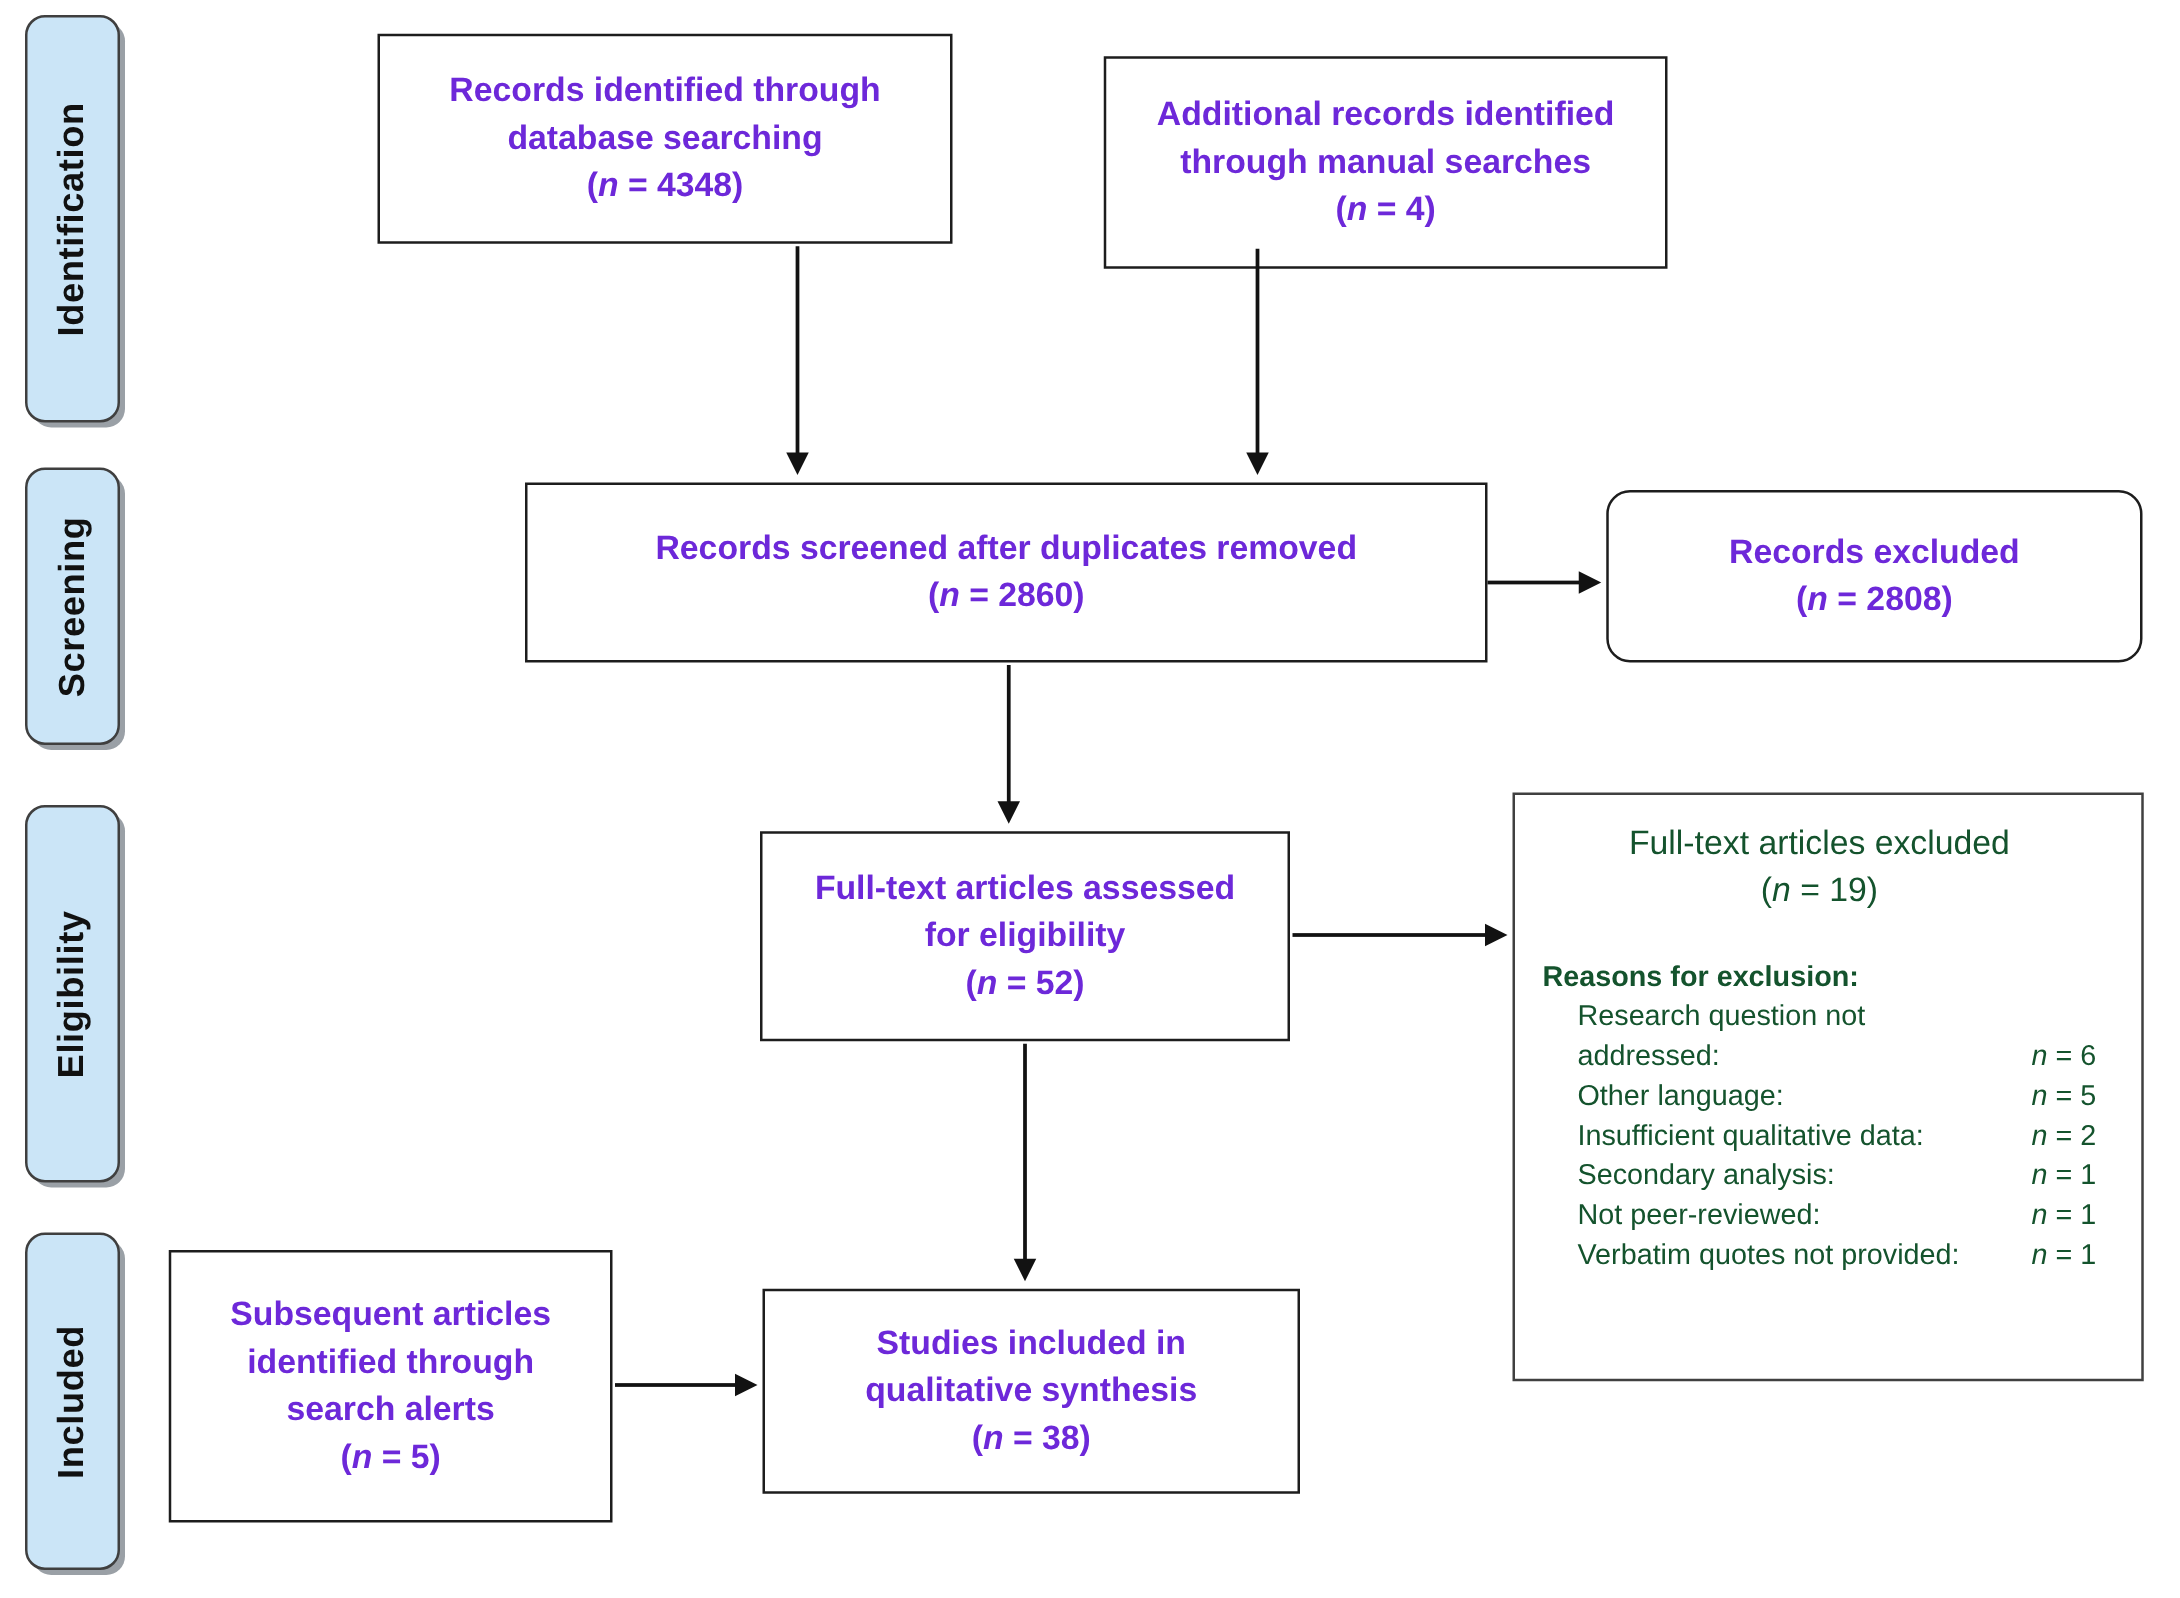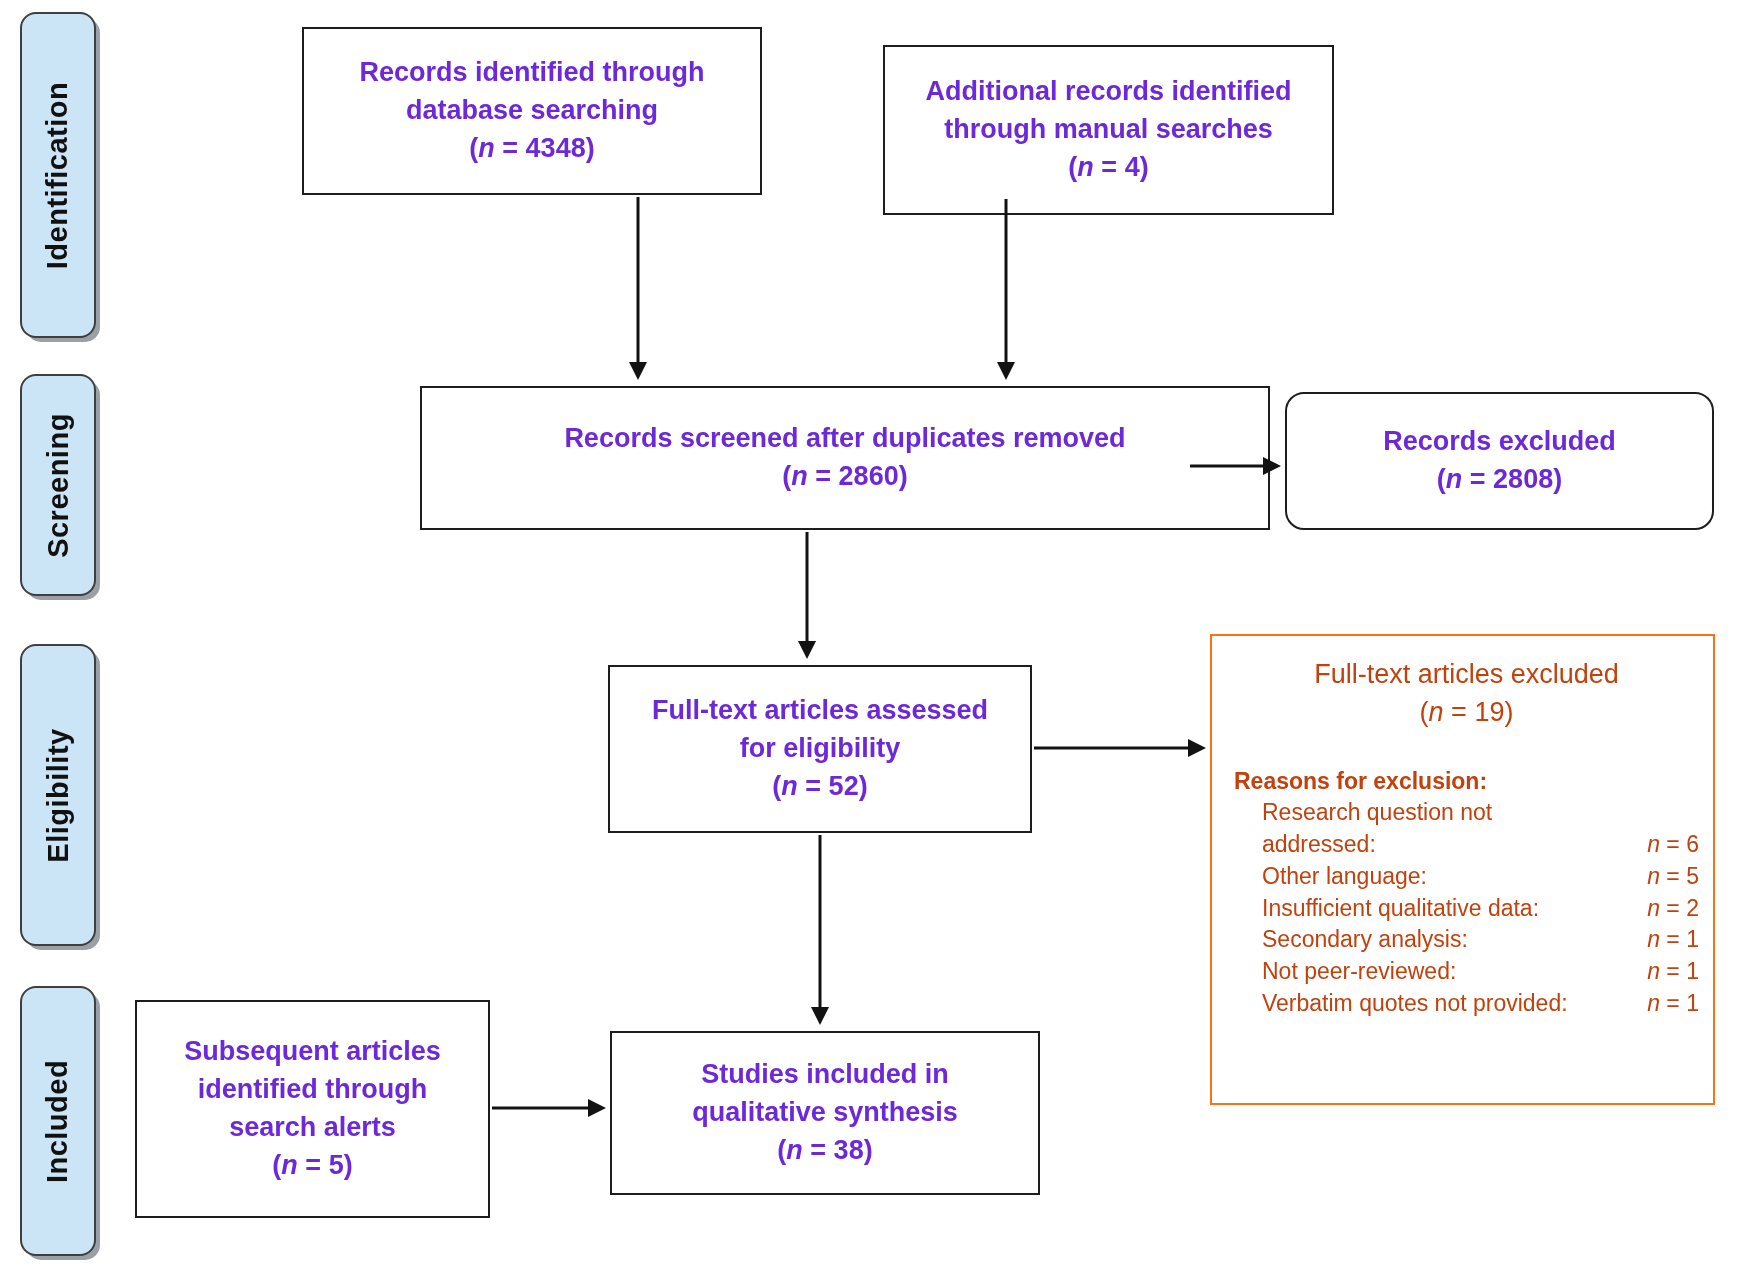--- a/index.html
+++ b/index.html
@@ -24,23 +24,23 @@
     position:absolute;background:#ffffff;border:2px solid #1d1d1d;
     display:flex;flex-direction:column;align-items:center;justify-content:center;
     text-align:center;box-sizing:border-box;
     font-size:27px;line-height:1.4;color:#6d28d9;font-weight:bold;
   }
   .fbox .lines{white-space:pre-line;}
   .fbox .count i{font-style:italic;}
 
   
   .xbox{
-    position:absolute;background:#ffffff;border:2px solid #f97316;
-    box-sizing:border-box;padding:20px 14px 14px 22px;
-    font-size:23px;line-height:1.38;color:#c2410c;
+    position:absolute;background:#ffffff;border:2px solid #404040;
+    box-sizing:border-box;padding:20px 36px 14px 22px;
+    font-size:23px;line-height:1.38;color:#14532d;
   }
   .xbox .xtitle{text-align:center;font-size:27px;line-height:1.4;}
   .xbox .xcount{text-align:center;font-size:27px;line-height:1.4;}
   .xbox .xhead{font-weight:bold;margin-top:34px;}
   .reason-row{display:flex;align-items:flex-end;margin-left:28px;}
   .reason-label{flex:1 1 auto;white-space:pre-line;}
   .reason-value{flex:0 0 auto;text-align:right;white-space:nowrap;}
   .reason-value i, .xcount i{font-style:italic;}
 
   
@@ -76,21 +76,21 @@
 database searching</div>
     <div class="count">(<i>n</i> = 4348)</div>
   </div>
 
   <div class="fbox" style="left:883px;top:45px;width:451px;height:170px;">
     <div class="lines">Additional records identified
 through manual searches</div>
     <div class="count">(<i>n</i> = 4)</div>
   </div>
 
-  <div class="fbox" style="left:420px;top:386px;width:850px;height:144px;">
+  <div class="fbox" style="left:420px;top:386px;width:770px;height:144px;">
     <div class="lines">Records screened after duplicates removed</div>
     <div class="count">(<i>n</i> = 2860)</div>
   </div>
 
   <div class="fbox" style="left:1285px;top:392px;width:429px;height:138px;border-radius:19px;">
     <div class="lines">Records excluded</div>
     <div class="count">(<i>n</i> = 2808)</div>
   </div>
 
   <div class="fbox" style="left:608px;top:665px;width:424px;height:168px;">

